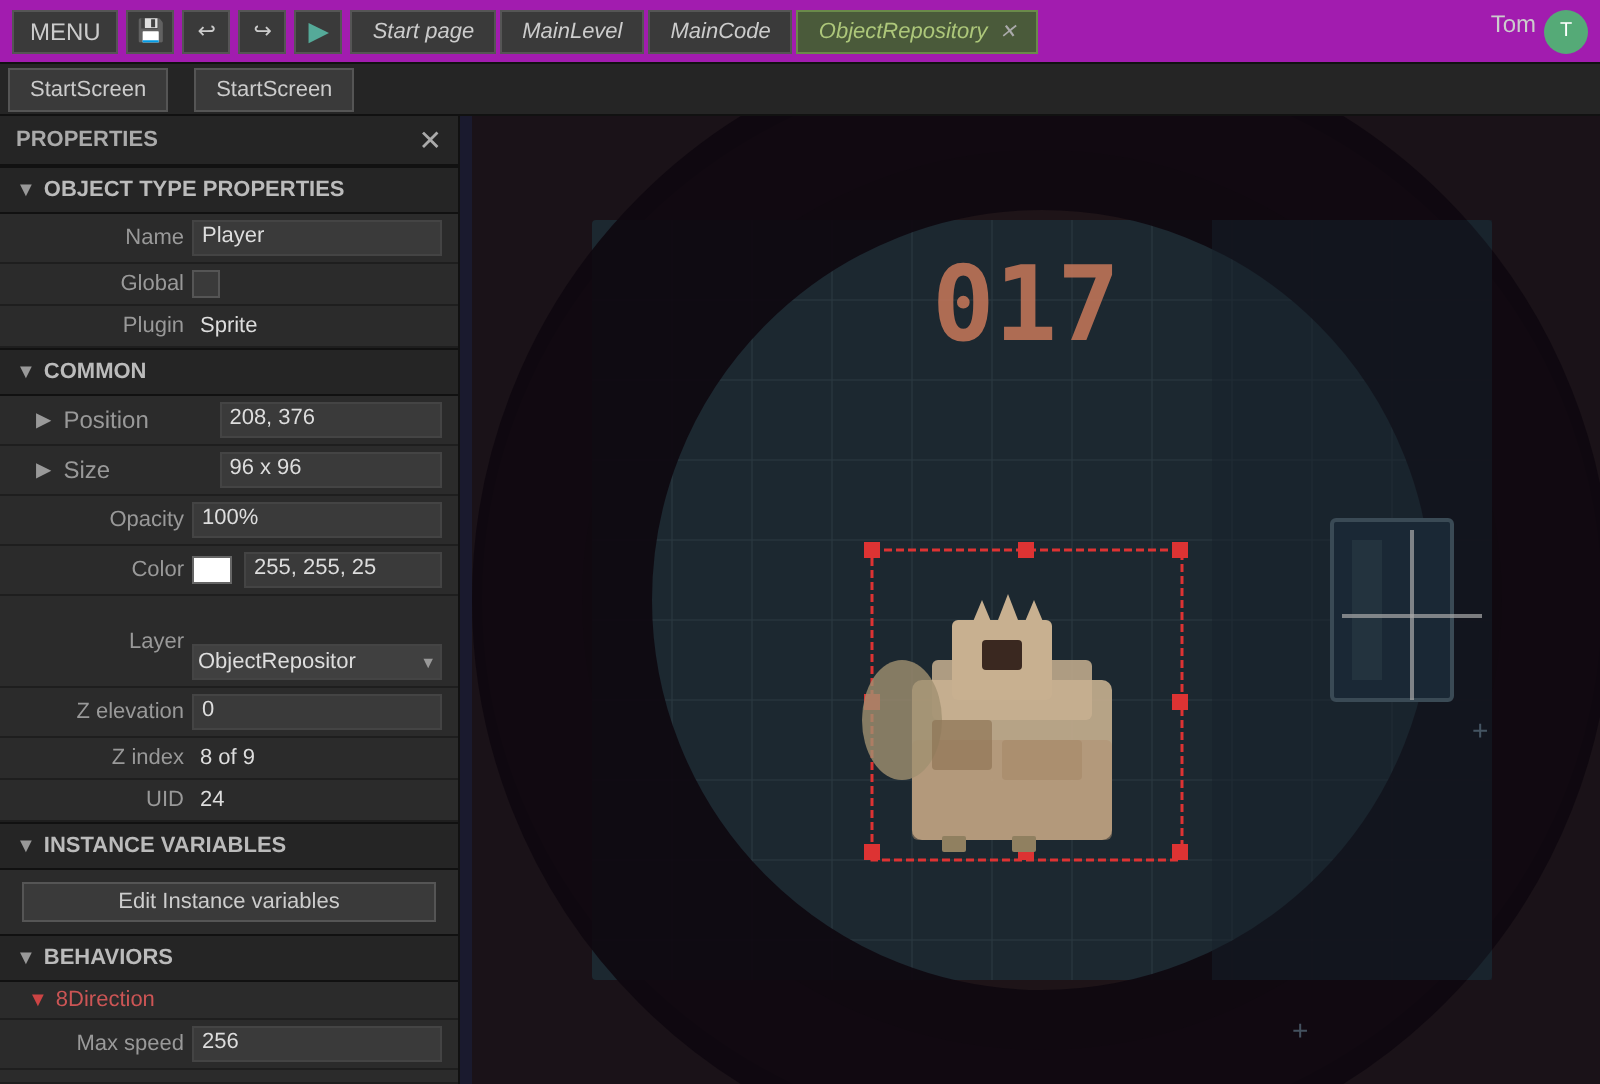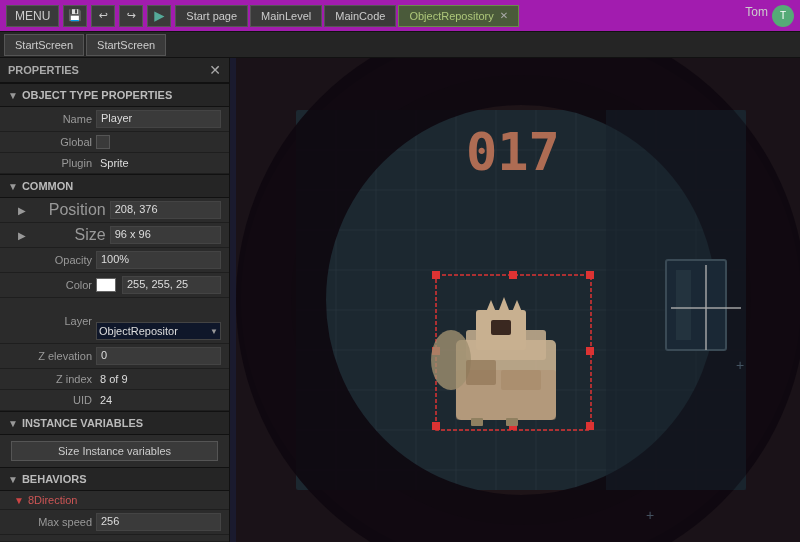--- a/index.html
+++ b/index.html
@@ -12,21 +12,21 @@
     .menu-btn {
       background: #3a3a3a; border: 1px solid #555; color: #ccc; padding: 2px 8px; cursor: pointer; font-size: 12px; height: 22px;
     }
     .icon-btn {
       background: #3a3a3a; border: 1px solid #555; color: #ccc; width: 24px; height: 22px; cursor: pointer; display: flex; align-items: center; justify-content: center; font-size: 11px;
     }
     .play-btn {
       background: #3a3a3a; border: 1px solid #555; color: #5a9; width: 24px; height: 22px; cursor: pointer; display: flex; align-items: center; justify-content: center;
     }
     .tab-bar-top {
-      display: flex; align-items: center; gap: 2px; flex: 1;
+      display: flex; align-items: center; gap: 2px; flex: 1; font-style: italic;
     }
     .tab-top {
       background: #3a3a3a; border: 1px solid #555; color: #ccc; padding: 2px 10px; height: 22px; cursor: pointer; font-size: 11px; display: flex; align-items: center;
     }
     .tab-top.active {
       background: #555; color: #fff; border-color: #777;
     }
     .tab-top.highlight {
       background: #4a5a3a; border-color: #6a8a4a; color: #adc77a;
     }
@@ -35,21 +35,21 @@
     }
     .user-area {
       display: flex; align-items: flex-start; gap: 4px; color: #ccc; font-size: 12px;
     }
     .user-avatar {
       width: 22px; height: 22px; border-radius: 50%; background: #5a7; display: flex; align-items: center; justify-content: center; font-size: 10px; color: #fff;
     }
 
     
     .tab-bar-second {
-      display: flex; background: #252525; border-bottom: 1px solid #111; height: 26px; padding: 2px 4px; gap: 2px; flex-shrink: 0;
+      display: flex; background: #252525; border-bottom: 1px solid #111; height: 26px; padding: 2px 4px; gap: 13px; flex-shrink: 0;
     }
     .tab-second {
       background: #3a3a3a; border: 1px solid #555; color: #ccc; padding: 2px 10px; height: 22px; cursor: pointer; font-size: 11px; display: flex; align-items: center;
     }
 
     
     .main-content {
       display: flex; flex: 1; overflow: hidden;
     }
 
@@ -73,29 +73,29 @@
     .prop-row {
       display: flex; align-items: center; padding: 3px 8px 3px 12px; border-bottom: 1px solid #1e1e1e; gap: 4px;
     }
     .prop-label { color: #999; font-size: 11px; width: 80px; text-align: right; flex-shrink: 0; }
     .prop-value { background: #3a3a3a; border: 1px solid #444; color: #ddd; font-size: 11px; padding: 1px 4px; flex: 1; height: 18px; }
     .prop-value-text { color: #ddd; font-size: 11px; padding: 1px 4px; }
 
     .prop-row-sub {
       display: flex; align-items: center; padding: 3px 8px 3px 18px; border-bottom: 1px solid #1e1e1e; gap: 4px;
     }
-    .prop-label-sub { color: #999; font-size: 16px; width: 74px; text-align: right; flex-shrink: 0; }
+    .prop-label-sub { color: #999; font-size: 12px; width: 74px; flex-shrink: 0; }
     .prop-value-sub { background: #3a3a3a; border: 1px solid #444; color: #ddd; font-size: 11px; padding: 1px 4px; flex: 1; height: 18px; }
 
     .color-swatch {
       width: 20px; height: 14px; background: white; border: 1px solid #666; flex-shrink: 0; margin-right: 2px;
     }
 
     .select-val {
-      background: #0f172a; border: 1px solid #444; color: #ddd; font-size: 11px; padding: 1px 2px; flex: 1; height: 18px; display: flex; align-items: center; justify-content: space-between; margin-top: 21px;
+      background: #404040; border: 1px solid #444; color: #ddd; font-size: 11px; padding: 1px 2px; flex: 1; height: 18px; display: flex; align-items: center; justify-content: space-between; margin-top: 21px;
     }
     .select-arrow { font-size: 8px; color: #999; }
 
     .checkbox-val {
       width: 14px; height: 14px; background: #3a3a3a; border: 1px solid #555;
     }
 
     .edit-btn {
       background: #3a3a3a; border: 1px solid #555; color: #ccc; font-size: 11px; padding: 3px 8px; margin: 6px auto; cursor: pointer; display: block; width: 90%; height: 22px;
     }
@@ -228,21 +228,21 @@
     </div>
     <div class="prop-row">
       <span class="prop-label">UID</span>
       <span class="prop-value-text">24</span>
     </div>
 
     <div class="section-header">
       <span class="arrow">▼</span>
       <span class="section-title">INSTANCE VARIABLES</span>
     </div>
-    <button class="edit-btn">Size Instance variables</button>
+    <button class="edit-btn">Edit Instance variables</button>
 
     <div class="section-header">
       <span class="arrow">▼</span>
       <span class="section-title">BEHAVIORS</span>
     </div>
     <div class="behavior-item">
       <span class="behavior-arrow">▼</span>
       <span class="behavior-name">8Direction</span>
     </div>
     <div class="prop-row">

